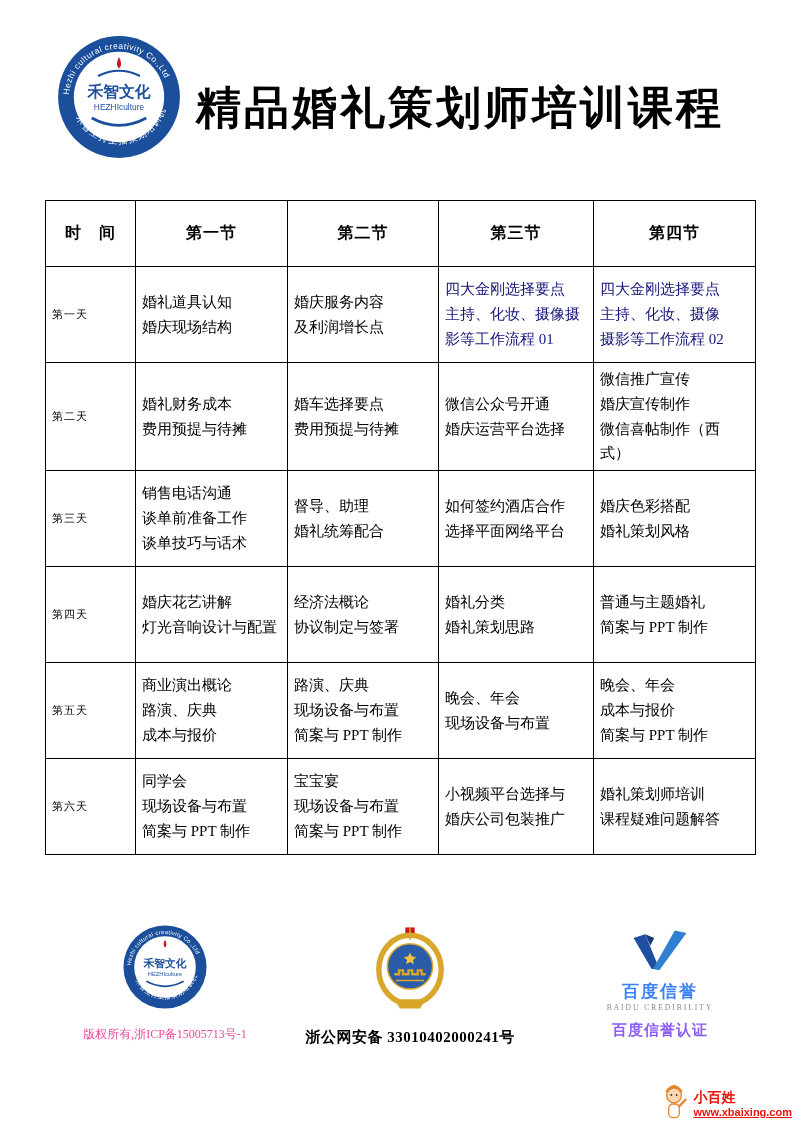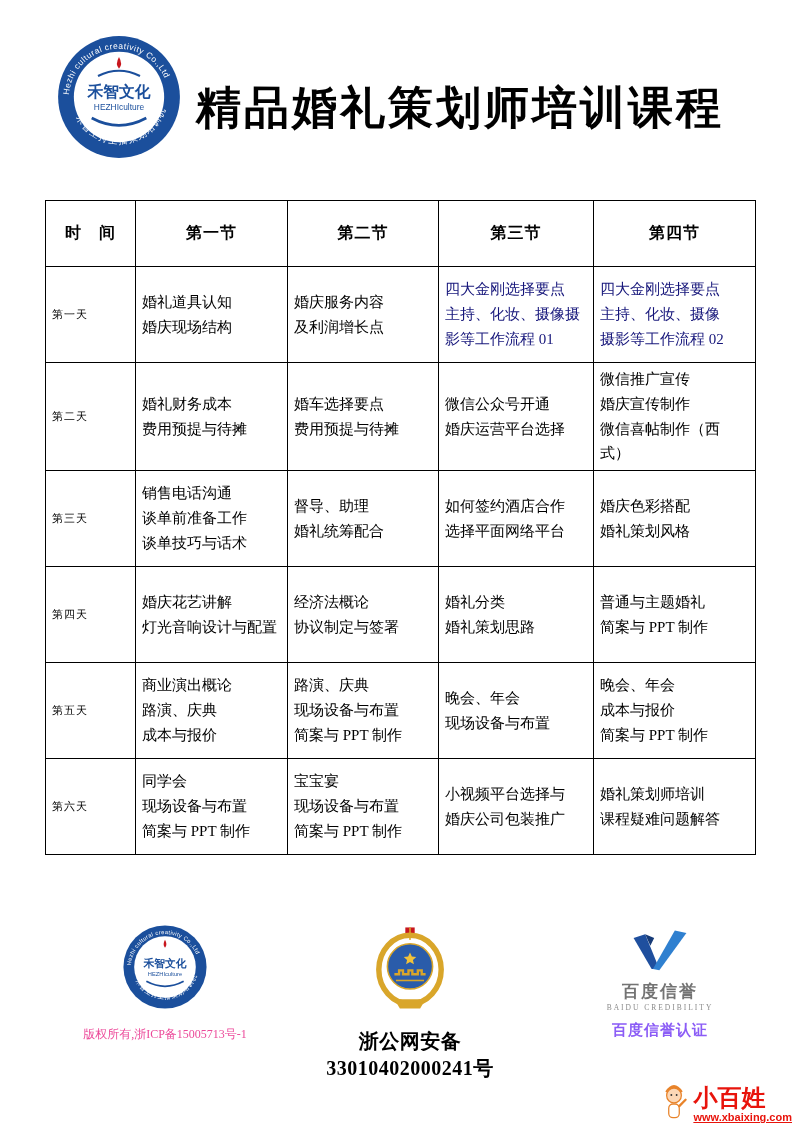--- a/index.html
+++ b/index.html
@@ -21,29 +21,29 @@
   .schedule td { height:96px; font-size:15px; line-height:1.65; white-space:pre-line; }
   .schedule td.day { font-size:11px; letter-spacing:1px; }
   .navy { color:#15157a; }
 
   
   .footer-block { position:absolute; text-align:center; }
   .fb-left  { left:45px;  top:924px; width:240px; }
   .fb-mid   { left:295px; top:924px; width:230px; }
   .fb-right { left:565px; top:930px; width:190px; }
   .copyright { margin-top:12px; font-size:12px; color:#ec4899; }
-  .police-text { margin-top:12px; font-size:20px; font-weight:bold; color:#000; letter-spacing:0.5px; }
-  .baidu-name { margin-top:4px; font-size:17px; font-weight:bold; color:#737373; letter-spacing:2px; }
+  .police-text { margin-top:12px; font-size:15px; font-weight:bold; color:#000; letter-spacing:0.5px; }
+  .baidu-name { margin-top:4px; font-size:17px; font-weight:bold; color:#3b82f6; letter-spacing:2px; }
   .baidu-en { font-size:7.5px; color:#8a8a8a; letter-spacing:2px; }
   .baidu-cert { margin-top:9px; font-size:15px; font-weight:bold; color:#8b5cf6; letter-spacing:1px; }
 
   
   .watermark { position:absolute; right:8px; bottom:4px; display:flex; align-items:center; gap:5px; }
   .wm-text { text-align:left; color:#e8140c; font-family:"Liberation Sans","DejaVu Sans",sans-serif; }
-  .wm-name { font-size:24px; font-weight:bold; line-height:1.1; }
+  .wm-name { font-size:14px; font-weight:bold; line-height:1.1; }
   .wm-url  { font-size:11px; font-weight:bold;text-decoration:underline; }
 </style>
 </head>
 <body>
 
 <div class="page">
 
   <div class="logo-header">
     <svg viewBox="0 0 120 120" width="126" height="126">
       <defs>

